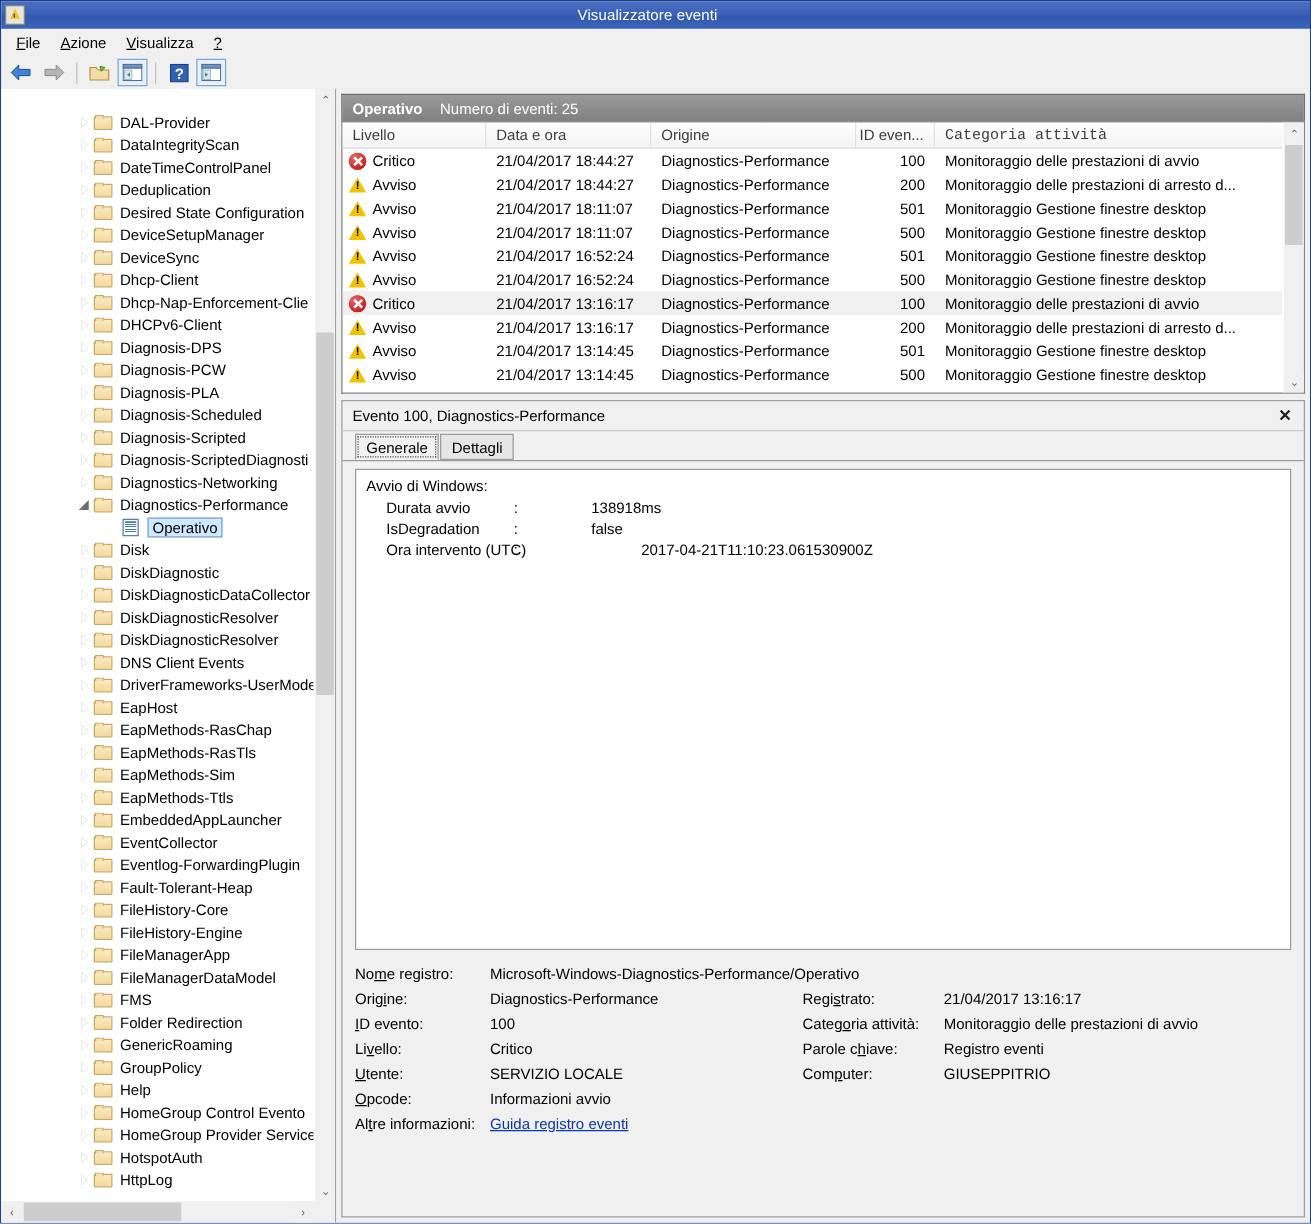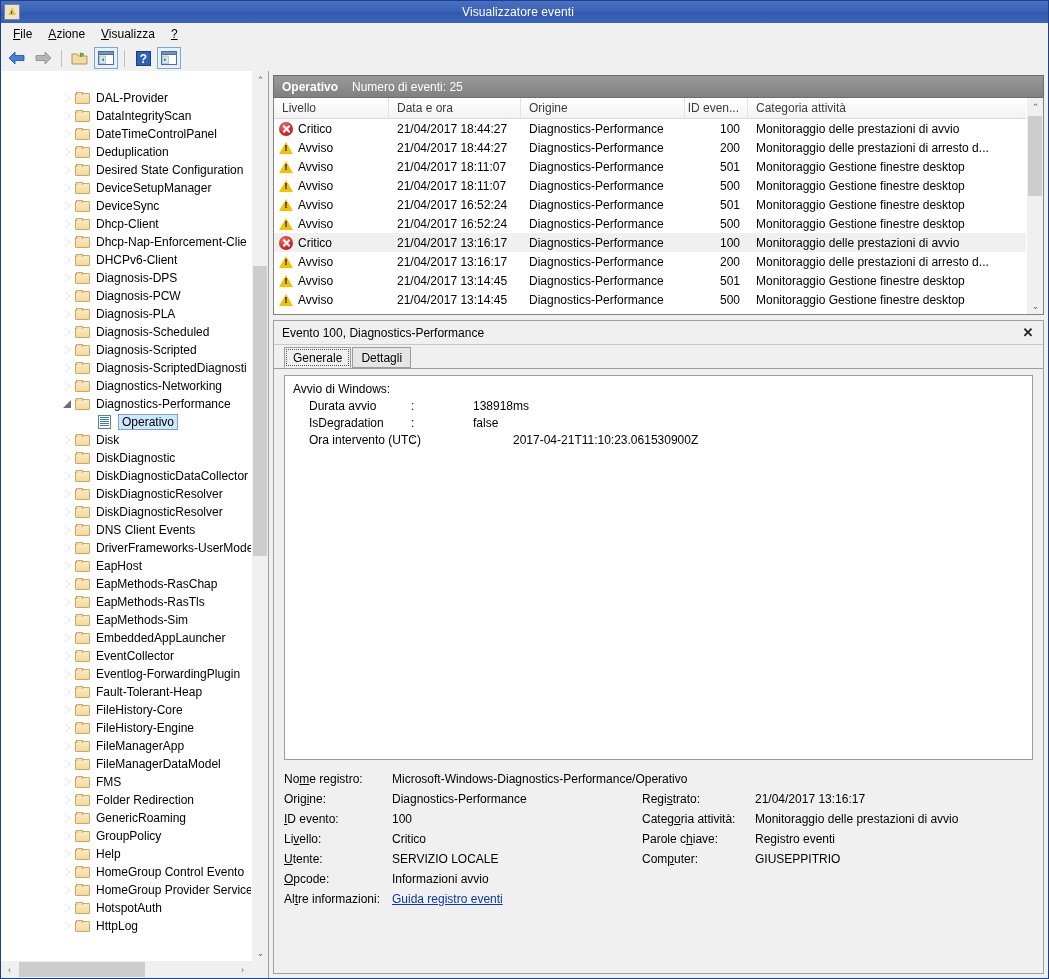--- a/index.html
+++ b/index.html
@@ -668,20 +668,25 @@
               <span class="tr-label">EapMethods-RasTls</span>
             </div>
             <div class="tree-row">
               <span class="tw collapsed"></span>
               <span class="folder-ico"></span>
               <span class="tr-label">EapMethods-Sim</span>
             </div>
             <div class="tree-row">
               <span class="tw collapsed"></span>
               <span class="folder-ico"></span>
+              <span class="tr-label">EapMethods-Ttls</span>
+            </div>
+            <div class="tree-row">
+              <span class="tw collapsed"></span>
+              <span class="folder-ico"></span>
               <span class="tr-label">EmbeddedAppLauncher</span>
             </div>
             <div class="tree-row">
               <span class="tw collapsed"></span>
               <span class="folder-ico"></span>
               <span class="tr-label">EventCollector</span>
             </div>
             <div class="tree-row">
               <span class="tw collapsed"></span>
               <span class="folder-ico"></span>
@@ -780,21 +785,21 @@
         <span class="lh-name">Operativo</span>
         <span>Numero di eventi: 25</span>
       </div>
 
       <div class="event-list">
         <div class="col-headers" id="col-headers">
             <div class="col-h" style="width: 115px;">Livello</div>
             <div class="col-h" style="width: 132px;">Data e ora</div>
             <div class="col-h" style="width: 164px;">Origine</div>
             <div class="col-h num" style="width: 63px;">ID even...</div>
-            <div class="col-h" style="width: auto; flex: 1 1 auto;">Categoria attività</div>
+            <div class="col-h" style="width: auto; flex: 1 1 auto; font-family: Liberation Mono, monospace;">Categoria attività</div>
           </div>
         <div class="rows-area" id="rows-area">
             <div class="ev-row">
               <div class="cell lvl" style="width: 115px;">
                 <span class="ico-crit"></span>
                 <span>Critico</span>
               </div>
               <div class="cell" style="width: 132px; flex: 0 0 132px;">21/04/2017 18:44:27</div>
               <div class="cell" style="width: 164px; flex: 0 0 164px;">Diagnostics-Performance</div>
               <div class="cell num" style="width: 63px; flex: 0 0 63px;">100</div>

